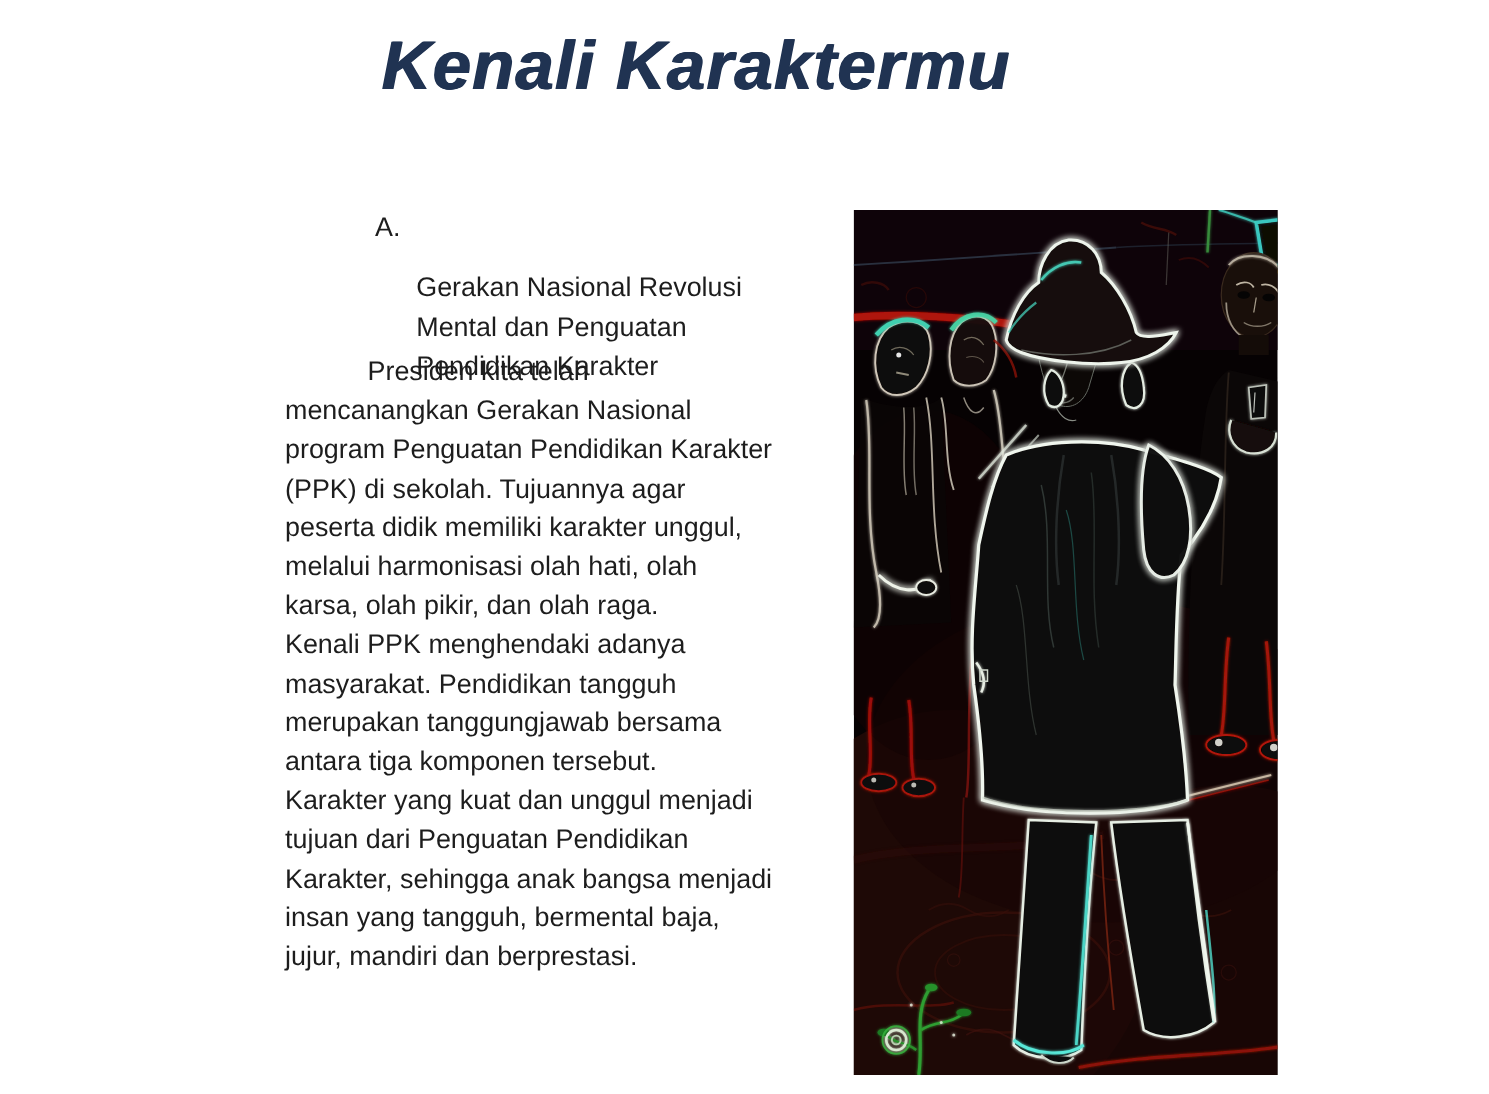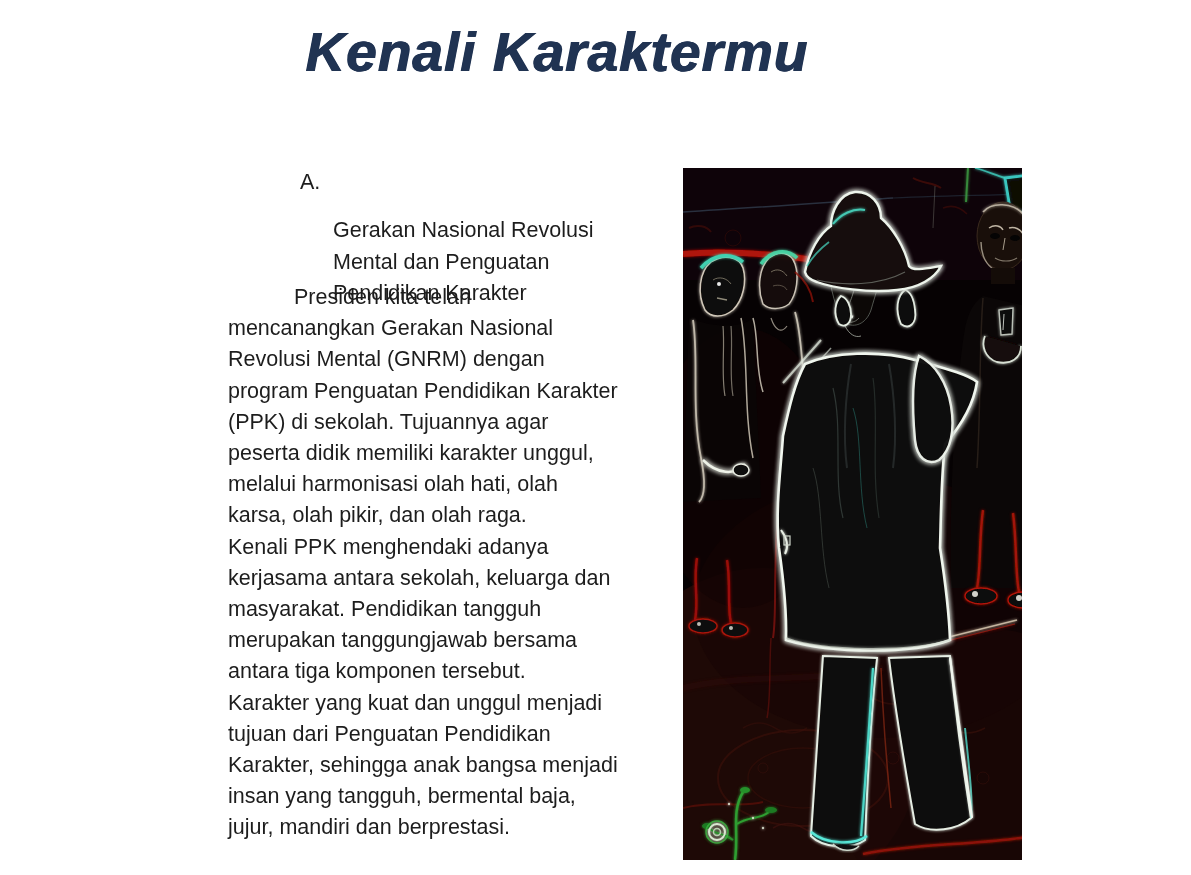--- a/index.html
+++ b/index.html
@@ -58,28 +58,26 @@
   <div class="title">Kenali Karaktermu</div>
 
   <div class="section-heading">
     <div class="marker">A.</div>
     <div class="heading-text">Gerakan Nasional Revolusi Mental dan Penguatan Pendidikan Karakter</div>
   </div>
 
   <div class="paragraph">
     <div class="par-line">Presiden kita telah</div>
     <div class="par-line">mencanangkan Gerakan Nasional</div>
-    <div class="par-line">Revolusi Mental (GNRM) dengan</div>
     <div class="par-line">program Penguatan Pendidikan Karakter</div>
     <div class="par-line">(PPK) di sekolah. Tujuannya agar</div>
     <div class="par-line">peserta didik memiliki karakter unggul,</div>
     <div class="par-line">melalui harmonisasi olah hati, olah</div>
     <div class="par-line">karsa, olah pikir, dan olah raga.</div>
     <div class="par-line">Kenali PPK menghendaki adanya</div>
-    <div class="par-line">kerjasama antara sekolah, keluarga dan</div>
     <div class="par-line">masyarakat. Pendidikan tangguh</div>
     <div class="par-line">merupakan tanggungjawab bersama</div>
     <div class="par-line">antara tiga komponen tersebut.</div>
     <div class="par-line">Karakter yang kuat dan unggul menjadi</div>
     <div class="par-line">tujuan dari Penguatan Pendidikan</div>
     <div class="par-line">Karakter, sehingga anak bangsa menjadi</div>
     <div class="par-line">insan yang tangguh, bermental baja,</div>
     <div class="par-line">jujur, mandiri dan berprestasi.</div>
   </div>
 

